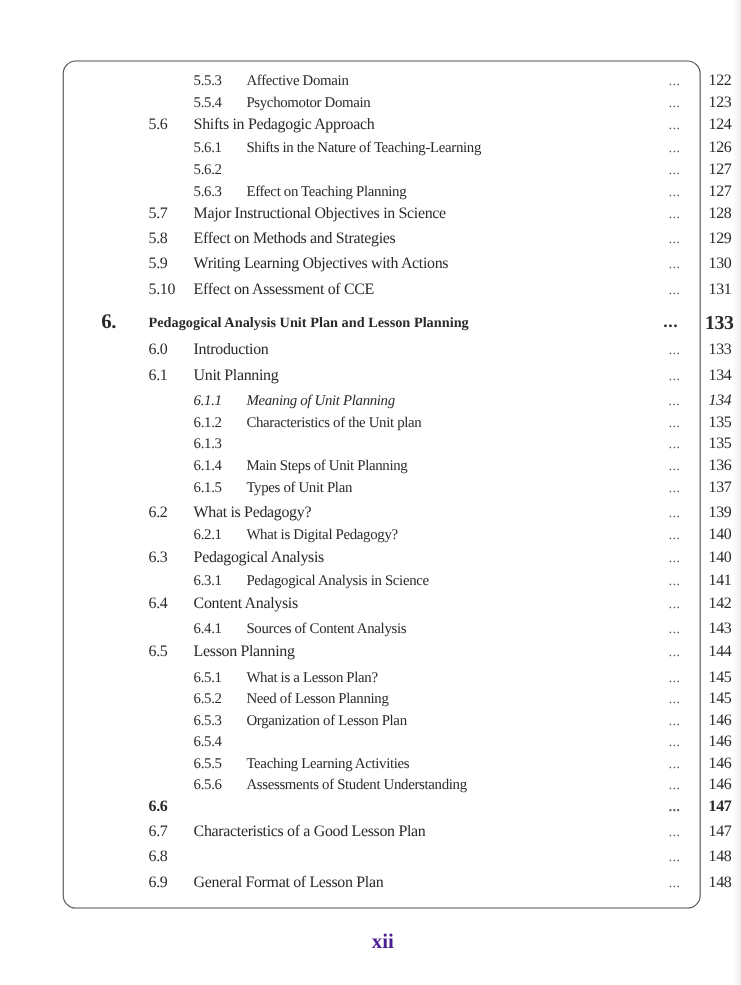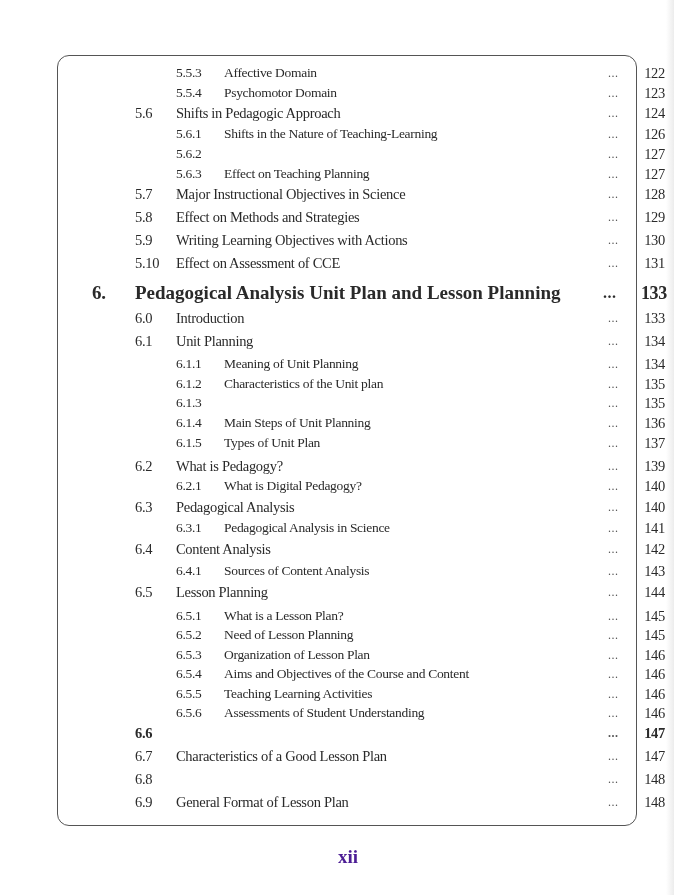--- a/index.html
+++ b/index.html
@@ -64,21 +64,21 @@
       text-align: right;
       letter-spacing: -0.3px;
     }
     
     .row.sub .num { left: 81px; font-size: 13.5px; }
     .row.sub .title { left: 129px; font-size: 13.5px; }
     .row.sec .num { left: 40px; }
     .row.sec .title { left: 81px; }
     .row.chap { height: 28px; line-height: 28px; }
     .row.chap .num { left: -3px; font-weight: bold; font-size: 19px; }
-    .row.chap .title { left: 40px; font-weight: bold; font-size: 19px; letter-spacing: 0; }
+    .row.chap .title { left: 40px; font-weight: bold; font-size: 13px; letter-spacing: 0; }
     .row.chap .dots { font-size: 16px; font-weight: bold; color: #2a2a2a; left: 508px; }
     .row.chap .page { font-weight: bold; font-size: 18px; right: 6px; }
 
     .folio {
       position: absolute;
       left: 338px;
       top: 846px;
       font-size: 19px;
       font-weight: bold;
       color: #4c1d95;
@@ -160,21 +160,21 @@
       <span class="title">Introduction</span>
       <span class="dots">...</span>
       <span class="page">133</span>
     </div>
     <div class="row sec" style="top: 275px;">
       <span class="num">6.1</span>
       <span class="title">Unit Planning</span>
       <span class="dots">...</span>
       <span class="page">134</span>
     </div>
-    <div class="row sub" style="top: 298px;">
+    <div class="row sub" style="top: 298px; font-style: italic;">
       <span class="num">6.1.1</span>
       <span class="title">Meaning of Unit Planning</span>
       <span class="dots">...</span>
       <span class="page">134</span>
     </div>
     <div class="row sub" style="top: 318px;">
       <span class="num">6.1.2</span>
       <span class="title">Characteristics of the Unit plan</span>
       <span class="dots">...</span>
       <span class="page">135</span>
@@ -251,21 +251,20 @@
       <span class="page">145</span>
     </div>
     <div class="row sub" style="top: 589px;">
       <span class="num">6.5.3</span>
       <span class="title">Organization of Lesson Plan</span>
       <span class="dots">...</span>
       <span class="page">146</span>
     </div>
     <div class="row sub" style="top: 608px;">
       <span class="num">6.5.4</span>
-      <span class="title">Aims and Objectives of the Course and Content</span>
       <span class="dots">...</span>
       <span class="page">146</span>
     </div>
     <div class="row sub" style="top: 628px;">
       <span class="num">6.5.5</span>
       <span class="title">Teaching Learning Activities</span>
       <span class="dots">...</span>
       <span class="page">146</span>
     </div>
     <div class="row sub" style="top: 647px;">

